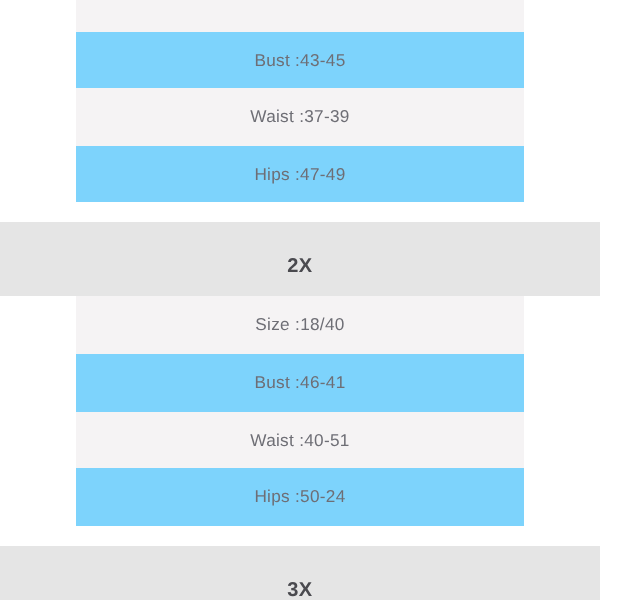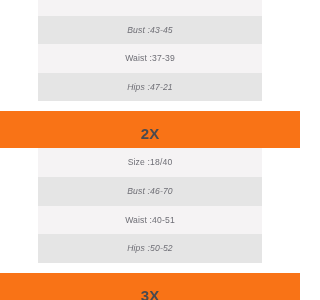--- a/index.html
+++ b/index.html
@@ -25,74 +25,73 @@
     position: absolute;
     left: 0;
     top: -13px;
     width: 300px;
   }
   .section {
     width: 100%;
   }
   .section-header {
     text-align: center;
-    font-size: 15px;
+    font-size: 10px;
     font-weight: 700;
     color: #4a4a4f;
     letter-spacing: 0.2px;
     height: 28px;
     line-height: 28px;
     padding-top: 9px;
     box-sizing: content-box;
-    background: #f97316;
+    background: #e5e5e5;
   }
   .row {
     height: 28.6px;
     line-height: 28.6px;
     text-align: center;
     font-size: 8.6px;
     color: #6e6e75;
     letter-spacing: 0.15px;
     margin: 0 38px;
     white-space: nowrap;
     overflow: hidden;
   }
   .row.shaded {
     background: #f5f3f4;
   }
   .row.plain {
-    background: #e5e5e5;
-    font-style: italic;
+    background: #7dd3fc;
   }
   .spacer {
     height: 10px;
     background: #ffffff;
   }
 </style>
 </head>
 <body>
 
 <div class="size-chart">
   <div class="chart-inner">
 
     <div class="section">
       <div class="row shaded"></div>
       <div class="row plain">Bust :43-45</div>
       <div class="row shaded">Waist :37-39</div>
-      <div class="row plain">Hips :47-21</div>
+      <div class="row plain">Hips :47-49</div>
     </div>
 
     <div class="spacer"></div>
 
     <div class="section">
       <div class="section-header">2X</div>
       <div class="row shaded">Size :18/40</div>
-      <div class="row plain">Bust :46-70</div>
+      <div class="row plain">Bust :46-41</div>
       <div class="row shaded">Waist :40-51</div>
-      <div class="row plain">Hips :50-52</div>
+      <div class="row plain">Hips :50-24</div>
     </div>
 
     <div class="spacer"></div>
 
     <div class="section">
       <div class="section-header">3X</div>
 
     </div>
 
   </div>

